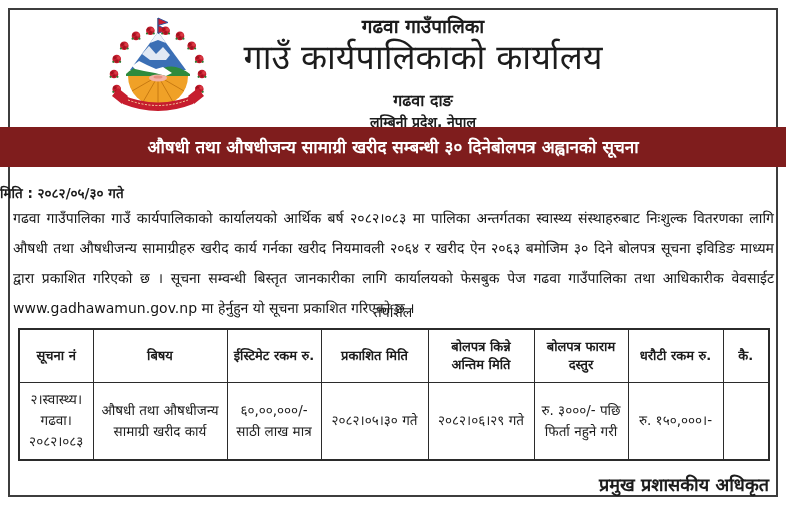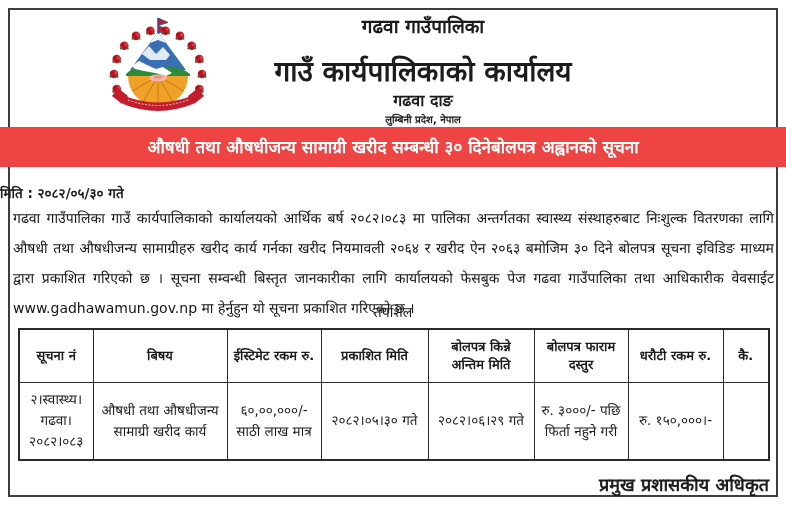--- a/index.html
+++ b/index.html
@@ -10,26 +10,26 @@
     color:#1c1c1c;
   }
   .page { position:relative; width:786px; height:512px; background:#fff; overflow:hidden; }
   .frame {
     position:absolute; left:8px; top:8px; width:770px; height:489px;
     border:2px solid #3d3d3d; pointer-events:none;
   }
   .logo { position:absolute; left:106px; top:16px; width:104px; height:100px; }
   .header-title { position:absolute; top:16px; left:120px; right:60px; text-align:center; line-height:1.15; }
   .h-muni   { font-size:19px; font-weight:bold; }
-  .h-office { font-size:28px; font-weight:bold; margin-top:18px; }
-  .h-place  { font-size:16px; font-weight:bold; margin-top:4px; }
-  .h-prov   { font-size:10px; font-weight:bold; margin-top:4px; }
+  .h-office { font-size:34px; font-weight:normal; margin-top:0; }
+  .h-place  { font-size:16px; font-weight:bold; margin-top:15px; }
+  .h-prov   { font-size:14px; font-weight:bold; margin-top:4px; }
   .banner {
     position:absolute; top:127px; left:0; width:786px; height:40px;
-    background:#ef4444; color:#ffffff; text-align:center;
+    background:#7f1d1d; color:#ffffff; text-align:center;
     font-weight:bold; font-size:17px; line-height:40px;
   }
   .date-line {
     position:absolute; top:184px; left:0; right:0;
     font-weight:bold; font-size:13.5px;
   }
   .body-text {
     position:absolute; top:203px; left:13px; right:12px;
     font-size:14px; line-height:30px; text-align:justify; color:#141414;
   }

